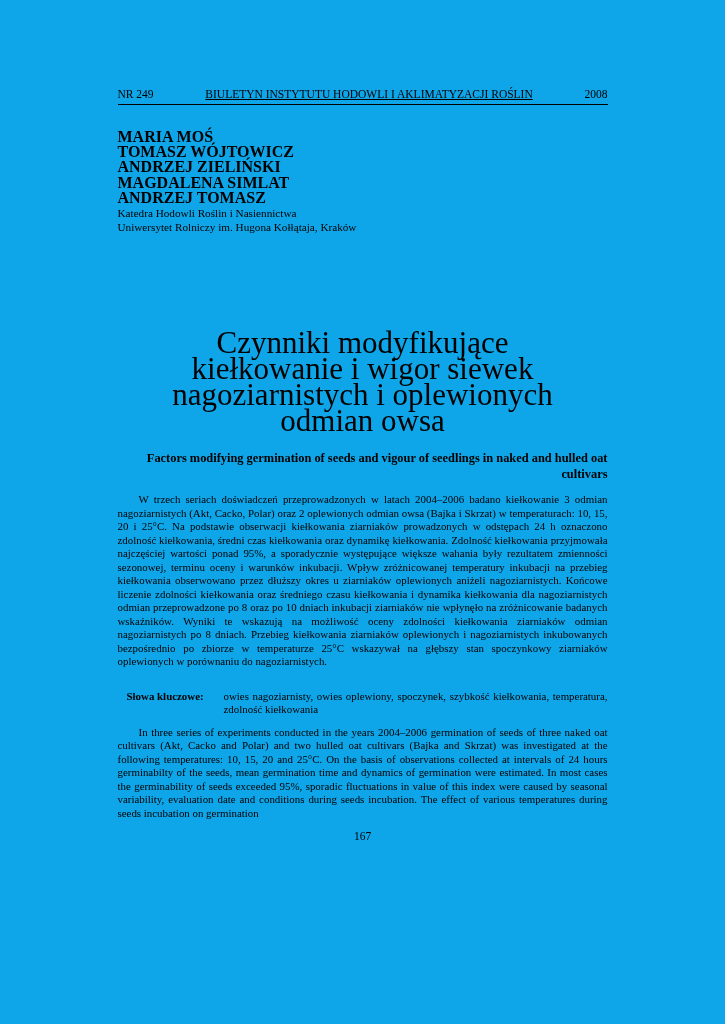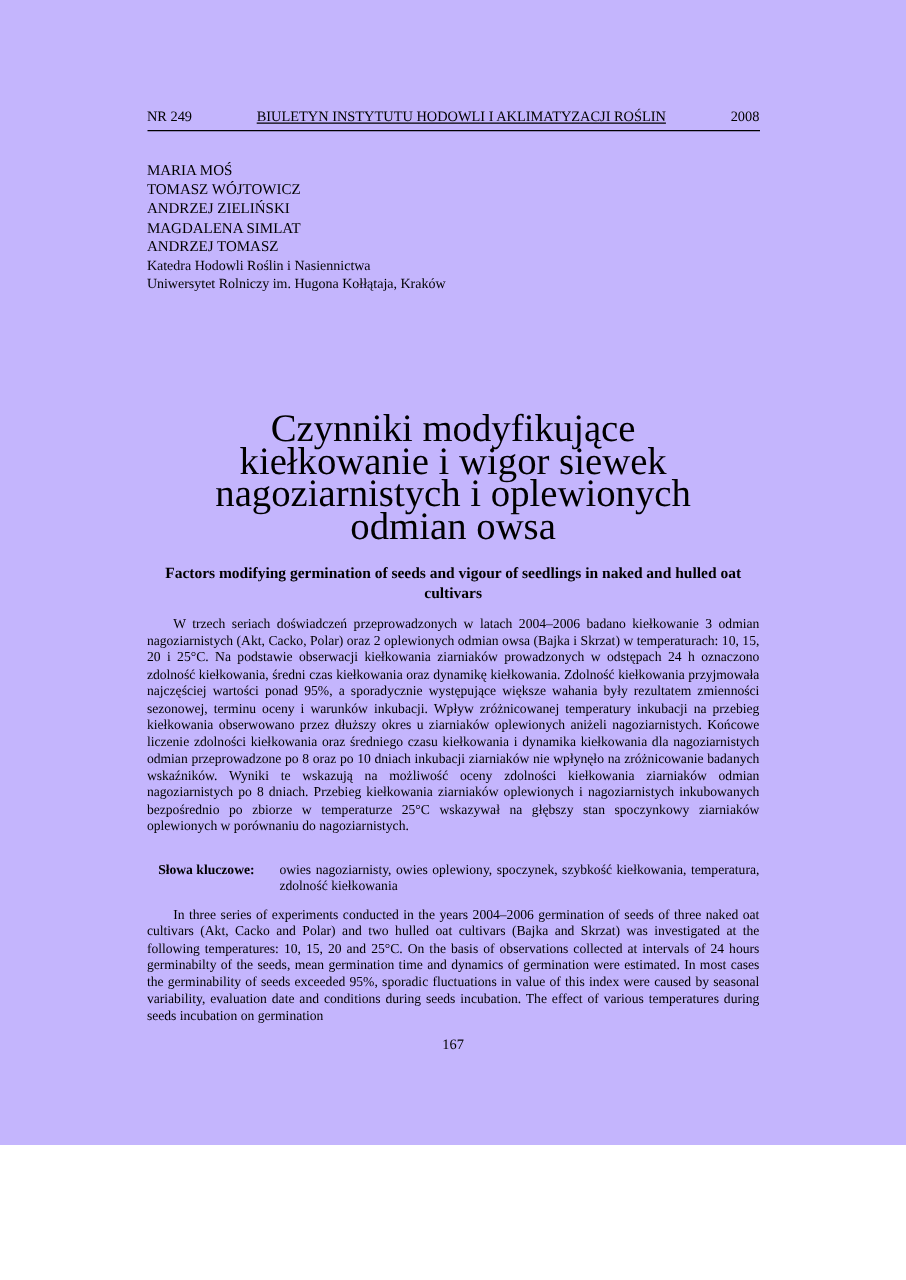--- a/index.html
+++ b/index.html
@@ -4,65 +4,65 @@
 <style>
   * { margin: 0; padding: 0; box-sizing: border-box; }
   html, body { background: #ffffff; }
   body {
     font-family: "Liberation Serif", "DejaVu Serif", serif;
     color: #000000;
   }
   .page {
     position: relative;
     width: 725px;
-    height: 916px;
-    background: #c4b5fd;
+    height: 1024px;
+    background: #0ea5e9;
     overflow: hidden;
   }
   .content {
     width: 490px;
     margin: 0 auto;
     padding-top: 88px;
   }
   
   .running-head {
     display: flex;
     justify-content: space-between;
     align-items: baseline;
     font-size: 11.5px;
     padding-bottom: 4px;
     border-bottom: 1px solid #000000;
   }
   .running-head .journal { text-align: center; flex: 1; text-decoration: underline; }
   
   .authors {
     margin-top: 24px;
-    font-weight: normal;
-    font-size: 12px;
+    font-weight: bold;
+    font-size: 16px;
     line-height: 15.2px;
   }
   .affiliation {
     font-size: 11.2px;
     line-height: 14px;
     margin-top: 1px;
   }
   
   .title-pl {
     margin-top: 96px;
     text-align: center;
     font-size: 31px;
     line-height: 26px;
     font-weight: normal;
     max-width: 446px;
     margin-left: auto;
     margin-right: auto;
   }
   .title-en {
     margin-top: 17px;
-    text-align: center;
+    text-align: right;
     font-weight: bold;
     font-size: 12.4px;
     line-height: 15.5px;
   }
   
   .abstract {
     margin-top: 11px;
     font-size: 10.9px;
     line-height: 13.5px;
     text-align: justify;

